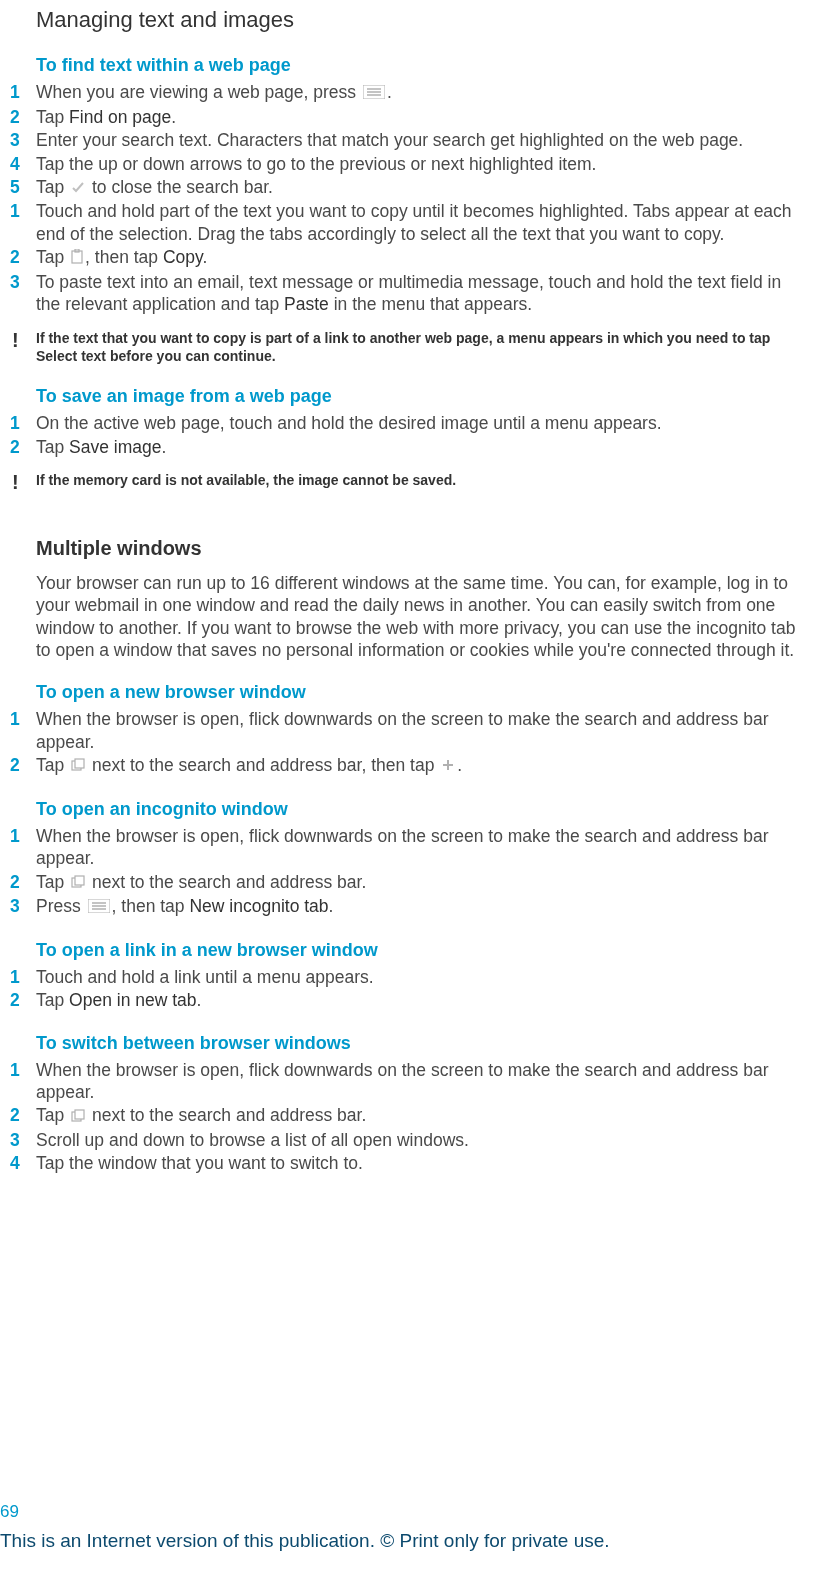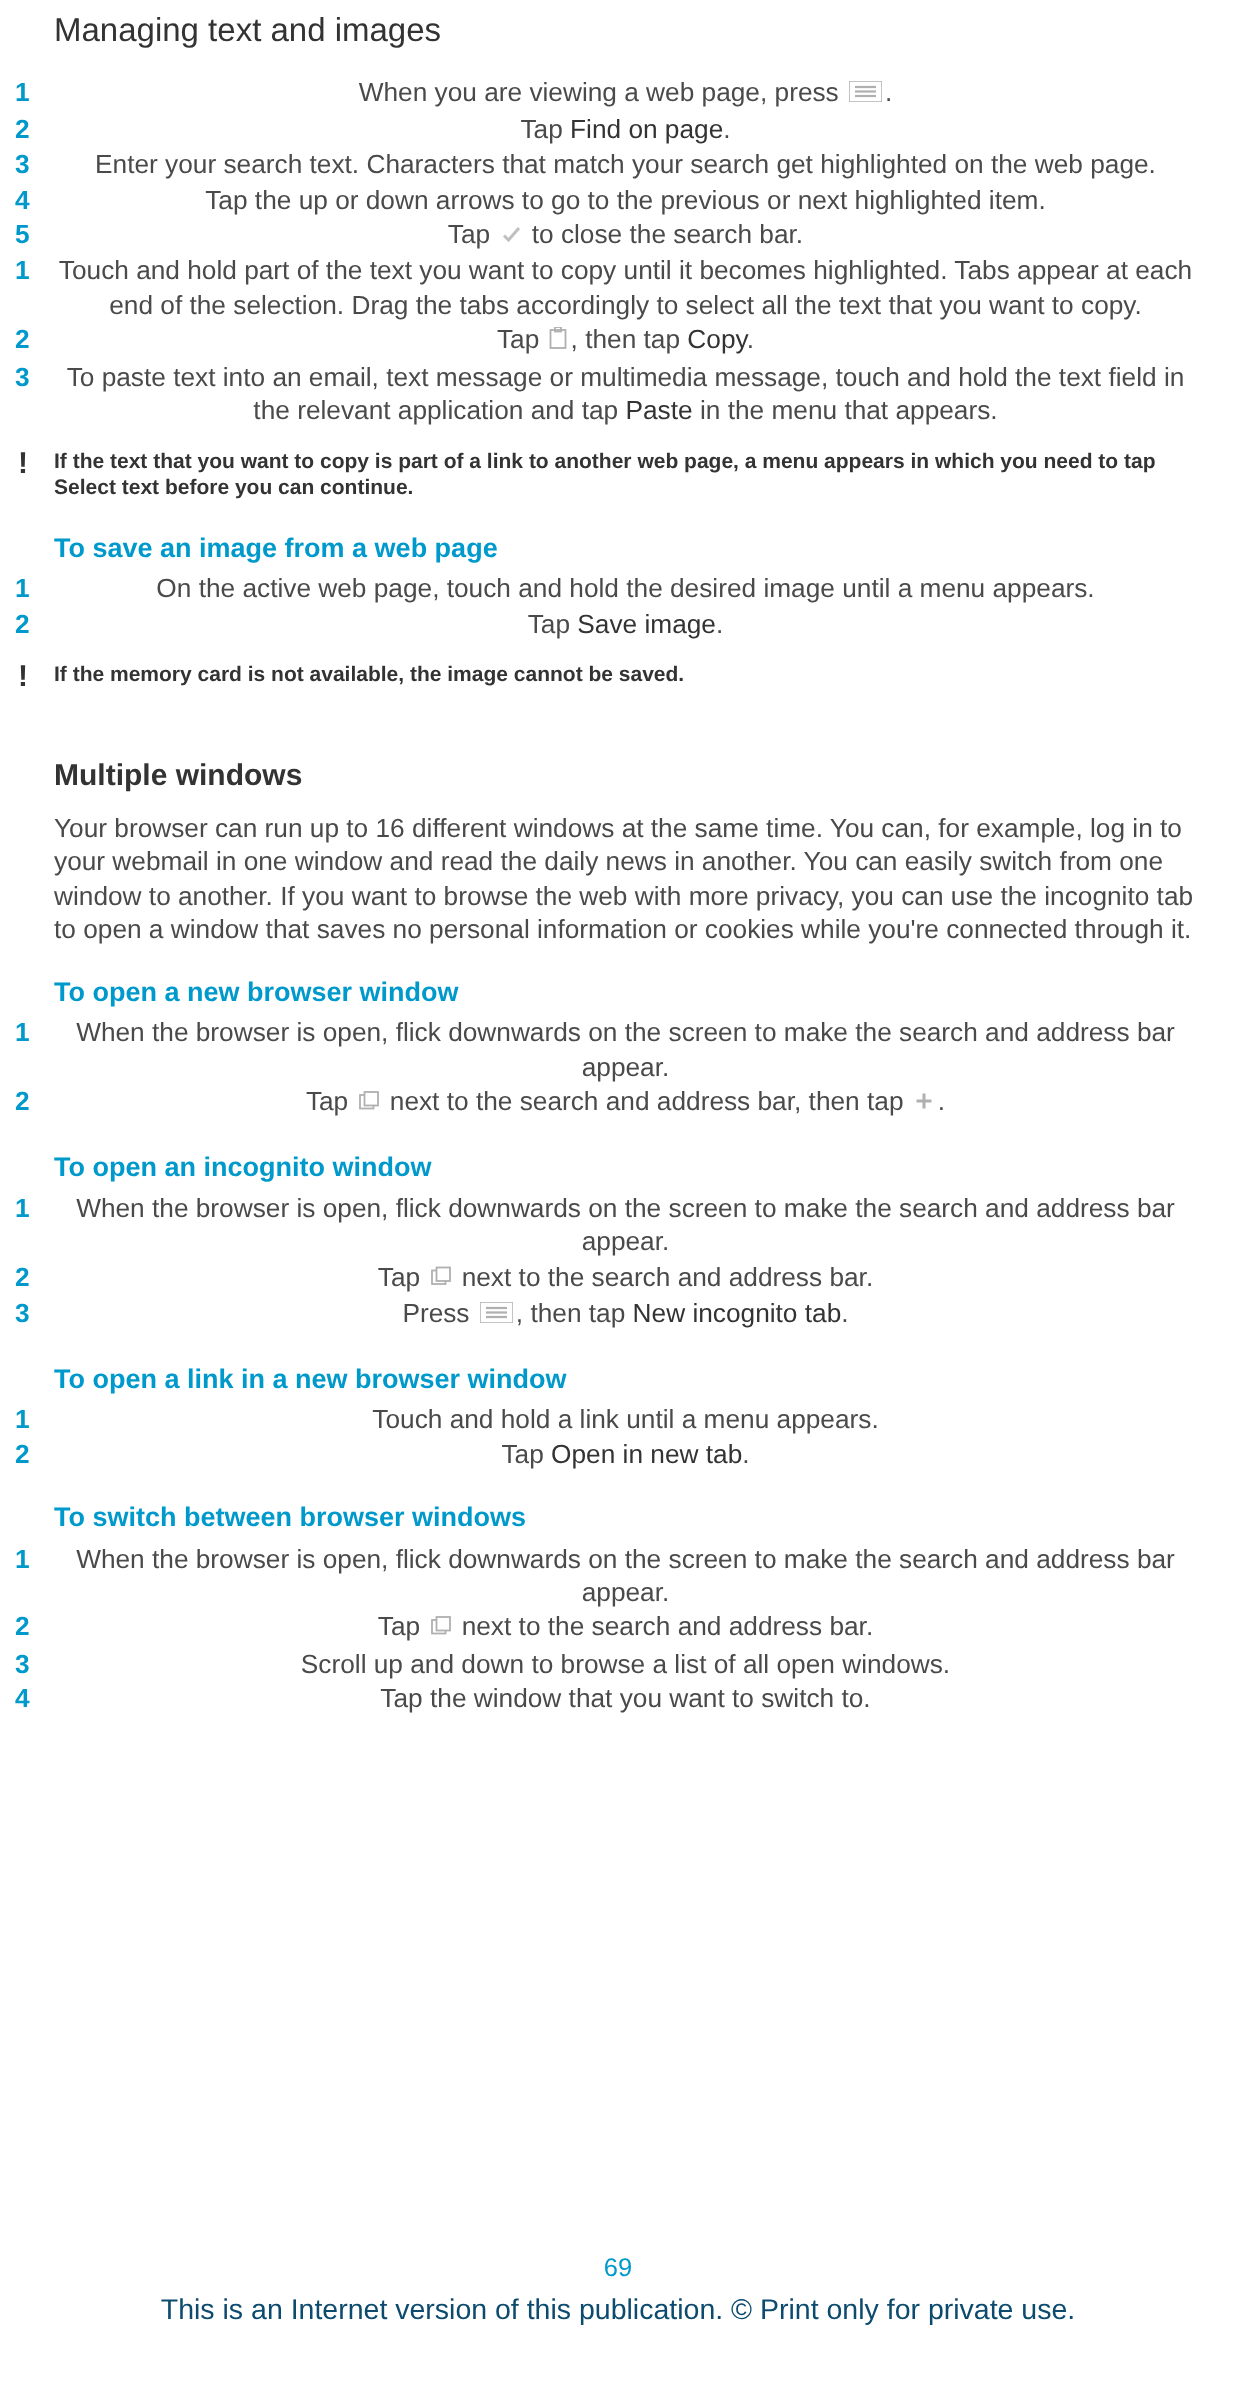--- a/index.html
+++ b/index.html
@@ -51,21 +51,20 @@
     color: #0099cc;
     font-weight: bold;
     width: 26px;
     flex-shrink: 0;
     margin-left: -26px;
     text-align: left;
   }
   .step-body {
     flex: 1;
     color: #4a4a4a;
-    text-align: center;
   }
   .b { font-weight: normal; color:#333; }
   .note {
     display: flex;
     align-items: flex-start;
     margin-top: 14px;
     margin-bottom: 6px;
   }
   .note-icon {
     width: 26px;
@@ -88,40 +87,41 @@
   .icon {
     display: inline-block;
     vertical-align: middle;
     margin: 0 2px;
   }
   .footer {
     position: absolute;
     bottom: 36px;
     left: 0;
     right: 0;
-    text-align: center;
+    text-align: left;
   }
   .page-num {
     color: #0099cc;
     font-size: 17px;
     margin-bottom: 6px;
   }
   .footer-text {
     color: #0c4a6e;
     font-size: 19px;
   }
   .content-block { margin-left: 0; }
 </style>
 </head>
 <body>
 
 <div class="page">
   <h2 class="section">Managing text and images</h2>
 
   <div class="content-block">
+    <h3 class="sub">To find text within a web page</h3>
     <div class="steps">
       <div class="step">
         <div class="step-num">1</div>
         <div class="step-body">
           <span>When you are viewing a web page, press </span><span class="icon"><svg width="22" height="14" viewBox="0 0 22 14">
                 <rect x="0" y="0" width="22" height="14" fill="none" stroke="#b0b0b0" stroke-width="1"></rect>
                 <line x1="4" y1="4" x2="18" y2="4" stroke="#b0b0b0" stroke-width="1.5"></line>
                 <line x1="4" y1="7" x2="18" y2="7" stroke="#b0b0b0" stroke-width="1.5"></line>
                 <line x1="4" y1="10" x2="18" y2="10" stroke="#b0b0b0" stroke-width="1.5"></line>
               </svg></span><span>.</span>

